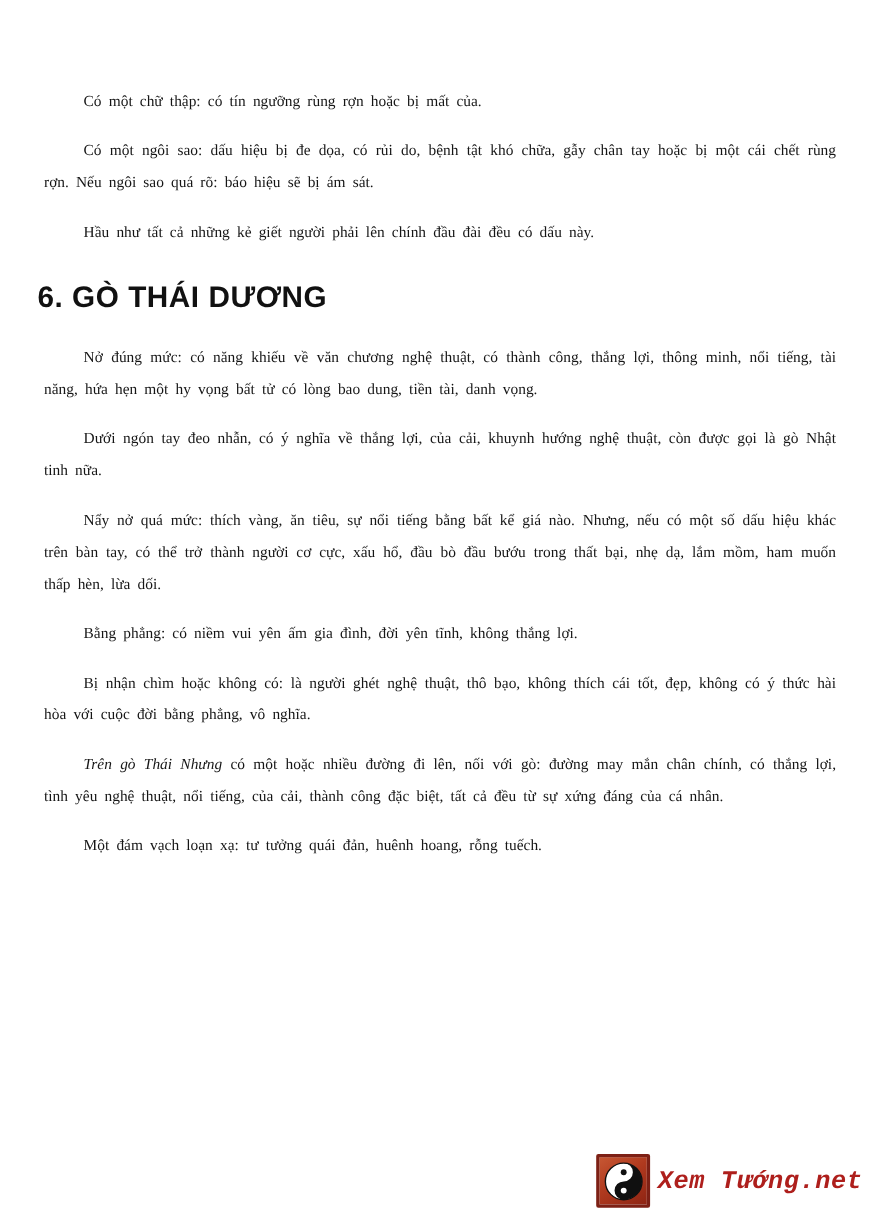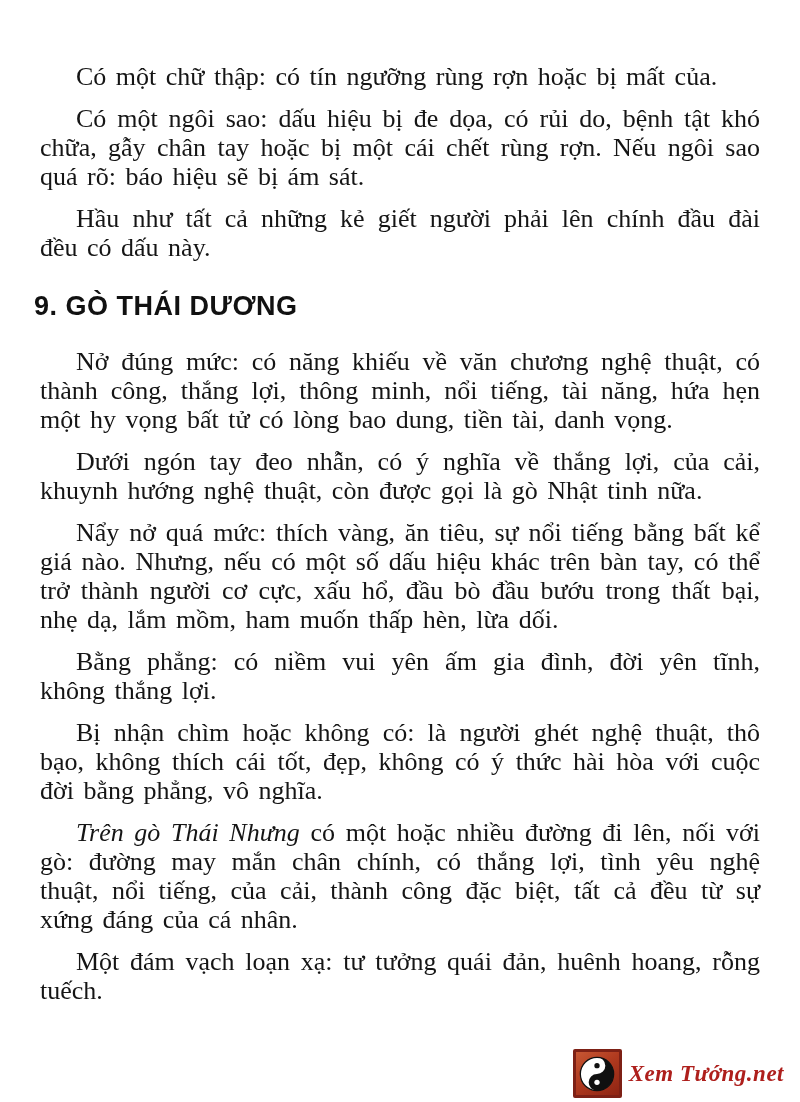--- a/index.html
+++ b/index.html
@@ -15,22 +15,22 @@
     color: #151515;
     overflow: hidden;
   }
   .page-body {
     position: absolute;
     top: 62px;
     left: 40px;
     width: 720px;
   }
   p.para {
-    margin: 0 0 13px 0;
-    font-size: 26px;
+    margin: 16px 0 13px 0;
+    font-size: 14px;
     line-height: 29px;
     text-align: justify;
     text-indent: 36px;
     word-spacing: 3px;
   }
   p.para em {
     font-style: italic;
   }
   h2.section-heading {
     font-family: "Liberation Sans", sans-serif;
@@ -53,39 +53,39 @@
     height: 49px;
     box-sizing: border-box;
     border: 3px solid #7d2015;
     border-radius: 2px;
     background: linear-gradient(145deg, #c75733 0%, #b03a1f 45%, #8e2413 100%);
     display: flex;
     align-items: center;
     justify-content: center;
   }
   .wm-text {
-    font-family: Liberation Serif, serif;
+    font-family: Liberation Mono, monospace;
     font-style: italic;
     font-weight: 700;
     font-size: 23px;
     letter-spacing: 0.5px;
     color: #ae1f1c;
     white-space: nowrap;
   }
 </style>
 </head>
 <body>
 
 <div class="page-body">
 
   <p class="para">Có một chữ thập: có tín ngưỡng rùng rợn hoặc bị mất của.</p>
   <p class="para">Có một ngôi sao: dấu hiệu bị đe dọa, có rủi do, bệnh tật khó chữa, gẫy chân tay hoặc bị một cái chết rùng rợn. Nếu ngôi sao quá rõ: báo hiệu sẽ bị ám sát.</p>
   <p class="para">Hầu như tất cả những kẻ giết người phải lên chính đầu đài đều có dấu này.</p>
 
-  <h2 class="section-heading">9. GÒ THÁI DƯƠNG</h2>
+  <h2 class="section-heading">6. GÒ THÁI DƯƠNG</h2>
 
   <p class="para">Nở đúng mức: có năng khiếu về văn chương nghệ thuật, có thành công, thắng lợi, thông minh, nổi tiếng, tài năng, hứa hẹn một hy vọng bất tử có lòng bao dung, tiền tài, danh vọng.</p>
   <p class="para">Dưới ngón tay đeo nhẫn, có ý nghĩa về thắng lợi, của cải, khuynh hướng nghệ thuật, còn được gọi là gò Nhật tinh nữa.</p>
   <p class="para">Nẩy nở quá mức: thích vàng, ăn tiêu, sự nổi tiếng bằng bất kể giá nào. Nhưng, nếu có một số dấu hiệu khác trên bàn tay, có thể trở thành người cơ cực, xấu hổ, đầu bò đầu bướu trong thất bại, nhẹ dạ, lắm mồm, ham muốn thấp hèn, lừa dối.</p>
   <p class="para">Bằng phẳng: có niềm vui yên ấm gia đình, đời yên tĩnh, không thắng lợi.</p>
   <p class="para">Bị nhận chìm hoặc không có: là người ghét nghệ thuật, thô bạo, không thích cái tốt, đẹp, không có ý thức hài hòa với cuộc đời bằng phẳng, vô nghĩa.</p>
 
   <p class="para"><em>Trên gò Thái Nhưng</em><span> có một hoặc nhiều đường đi lên, nối với gò: đường may mắn chân chính, có thắng lợi, tình yêu nghệ thuật, nổi tiếng, của cải, thành công đặc biệt, tất cả đều từ sự xứng đáng của cá nhân.</span></p>
 
   <p class="para">Một đám vạch loạn xạ: tư tưởng quái đản, huênh hoang, rỗng tuếch.</p>

